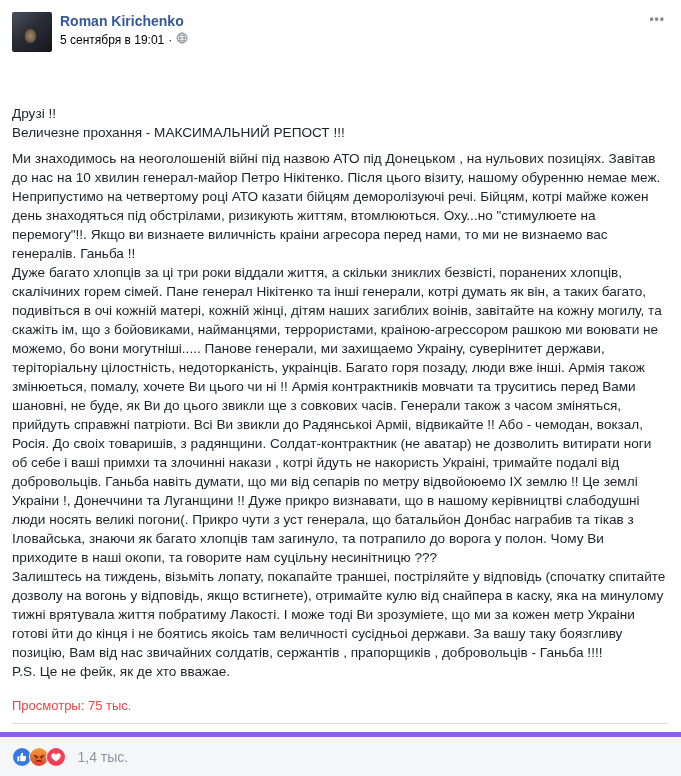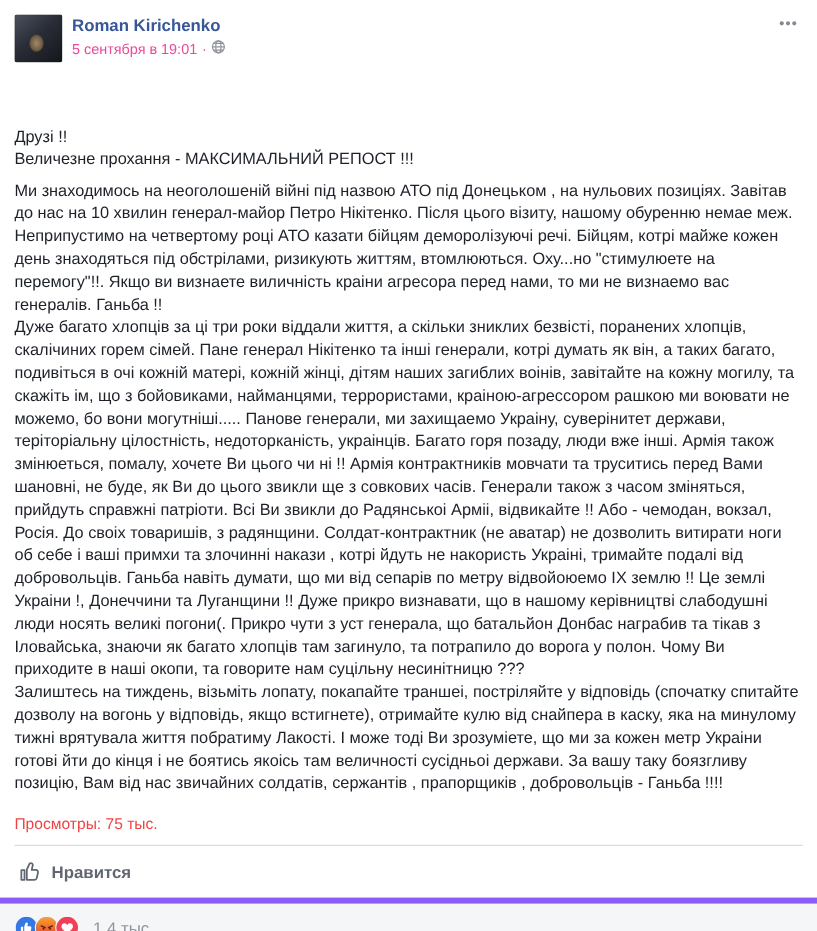--- a/index.html
+++ b/index.html
@@ -8,21 +8,21 @@
         color:#1d2129;display:flex;flex-direction:column;}
   
   .header{display:flex;align-items:flex-start;padding:12px 12px 8px;position:relative;}
   .avatar{width:40px;height:40px;border-radius:2px;flex:0 0 40px;cursor:pointer;
           background:
             radial-gradient(ellipse 9px 11px at 46% 60%, #a08a6a 0%, #6e5b42 55%, rgba(0,0,0,0) 70%),
             linear-gradient(140deg,#4d5260 0%,#2a2d36 45%,#14161c 100%);
           box-shadow:inset 0 0 0 1px rgba(0,0,0,.1);}
   .hmeta{margin-left:8px;flex:1;}
   .name{color:#365899;font-weight:bold;font-size:14px;line-height:1.3;text-decoration:none;cursor:pointer;display:inline-block;}
-  .sub{display:flex;align-items:center;gap:4px;color:#ec4899;font-size:12px;margin-top:2px;}
+  .sub{display:flex;align-items:center;gap:4px;color:#000000;font-size:12px;margin-top:2px;}
   .sub .ts{cursor:pointer;}
   .menu-btn{position:absolute;right:12px;top:10px;color:#7f8purple3;color:#868b93;font-size:12px;
             letter-spacing:1px;font-weight:bold;cursor:pointer;padding:2px 4px;}
   
   .post-text{padding:0 12px;font-size:13.6px;line-height:19px;}
   .post-text p{margin:0;white-space:pre-wrap;}
   .post-text p.lead{margin-bottom:7px;margin-top:44px;}
   
   .views{padding:0 12px;margin-top:17px;color:#ef4444;font-size:13px;}
   
@@ -64,36 +64,28 @@
     </div>
     <div class="menu-btn">•••</div>
   </div>
 
   <div class="post-text">
     <p class="lead">Друзі !!
 Величезне прохання - МАКСИМАЛЬНИЙ РЕПОСТ !!!</p>
     <p>Ми знаходимось на неоголошеній війні під назвою АТО під Донецьком , на нульових позиціях. Завітав до нас на 10 хвилин генерал-майор Петро Нікітенко. Після цього візиту, нашому обуренню немае меж. Неприпустимо на четвертому році АТО казати бійцям деморолізуючі речі. Бійцям, котрі майже кожен день знаходяться під обстрілами, ризикують життям, втомлюються. Оху...но "стимулюете на перемогу"!!. Якщо ви визнаете виличність краіни агресора перед нами, то ми не визнаемо вас генералів. Ганьба !!</p>
     <p>Дуже багато хлопців за ці три роки віддали життя, а скільки зниклих безвісті, поранених хлопців, скалічиних горем сімей. Пане генерал Нікітенко та інші генерали, котрі думать як він, а таких багато, подивіться в очі кожній матері, кожній жінці, дітям наших загиблих воінів, завітайте на кожну могилу, та скажіть ім, що з бойовиками, найманцями, террористами, краіною-агрессором рашкою ми воювати не можемо, бо вони могутніші..... Панове генерали, ми захищаемо Украіну, суверінитет держави, теріторіальну цілостність, недоторканість, украінців. Багато горя позаду, люди вже інші. Армія також змінюеться, помалу, хочете Ви цього чи ні !! Армія контрактників мовчати та труситись перед Вами шановні, не буде, як Ви до цього звикли ще з совкових часів. Генерали також з часом зміняться, прийдуть справжні патріоти. Всі Ви звикли до Радянськоі Арміі, відвикайте !! Або - чемодан, вокзал, Росія. До своіх товаришів, з радянщини. Солдат-контрактник (не аватар) не дозволить витирати ноги об себе і ваші примхи та злочинні накази , котрі йдуть не накористь Украіні, тримайте подалі від добровольців. Ганьба навіть думати, що ми від сепарів по метру відвойоюемо ІХ землю !! Це землі Украіни !, Донеччини та Луганщини !! Дуже прикро визнавати, що в нашому керівництві слабодушні люди носять великі погони(. Прикро чути з уст генерала, що батальйон Донбас награбив та тікав з Іловайська, знаючи як багато хлопців там загинуло, та потрапило до ворога у полон. Чому Ви приходите в наші окопи, та говорите нам суцільну несинітницю ???</p>
     <p>Залиштесь на тиждень, візьміть лопату, покапайте траншеі, постріляйте у відповідь (спочатку спитайте дозволу на вогонь у відповідь, якщо встигнете), отримайте кулю від снайпера в каску, яка на минулому тижні врятувала життя побратиму Лакості. І може тоді Ви зрозуміете, що ми за кожен метр Украіни готові йти до кінця і не боятись якоісь там величності сусідньоі держави. За вашу таку боязгливу позицію, Вам від нас звичайних солдатів, сержантів , прапорщиків , добровольців - Ганьба !!!!</p>
+    <p>P.S. Це не фейк, як де хто вважае.</p>
   </div>
 
   <div class="views">Просмотры: 75 тыс.</div>
 
   <div class="actions-divider"></div>
 
   <div class="actions">
-    <div class="action-btn">
-      <span>
-        <svg width="21" height="21" viewBox="0 0 24 24" fill="none" stroke="#616770" stroke-width="1.7" stroke-linejoin="round">
-          <path d="M3.2 10.4h3v9.2h-3z"></path>
-          <path d="M8.4 19.6h7.3a2.3 2.3 0 0 0 2.25-1.85l1.1-5.2a1.9 1.9 0 0 0-1.86-2.29h-4.1l.72-3.55A1.7 1.7 0 0 0 10.8 4.6L8.4 9.9z"></path>
-        </svg>
-      </span>
-      <span>Нравится</span>
-    </div>
   </div>
 
   <div class="reactions-bar">
     <span class="reaction-pile">
       <span class="rx">
         <svg viewBox="0 0 18 18">
           <circle cx="9" cy="9" r="9" fill="#3578e5"></circle>
           <path d="M4.4 8.3h1.9v5H4.4zM7.2 13.3h4a1.35 1.35 0 0 0 1.32-1.07l.62-2.9A1.15 1.15 0 0 0 12 7.9H9.8l.38-1.9a1.05 1.05 0 0 0-1.9-.8L7.2 8z" fill="#fff"></path>
         </svg>
       </span>

